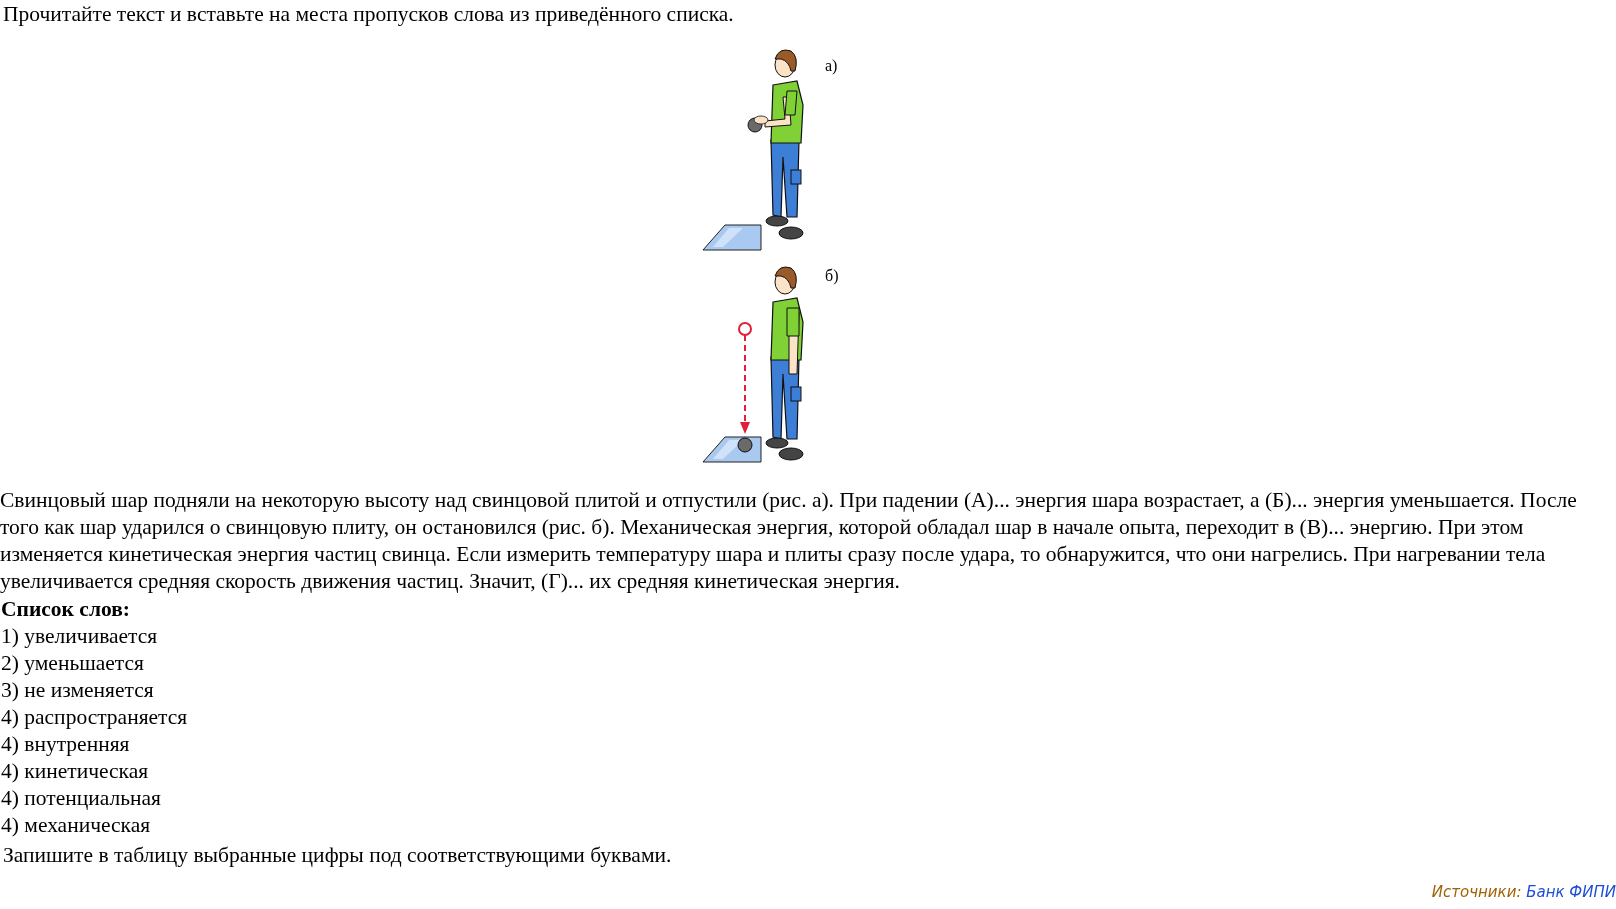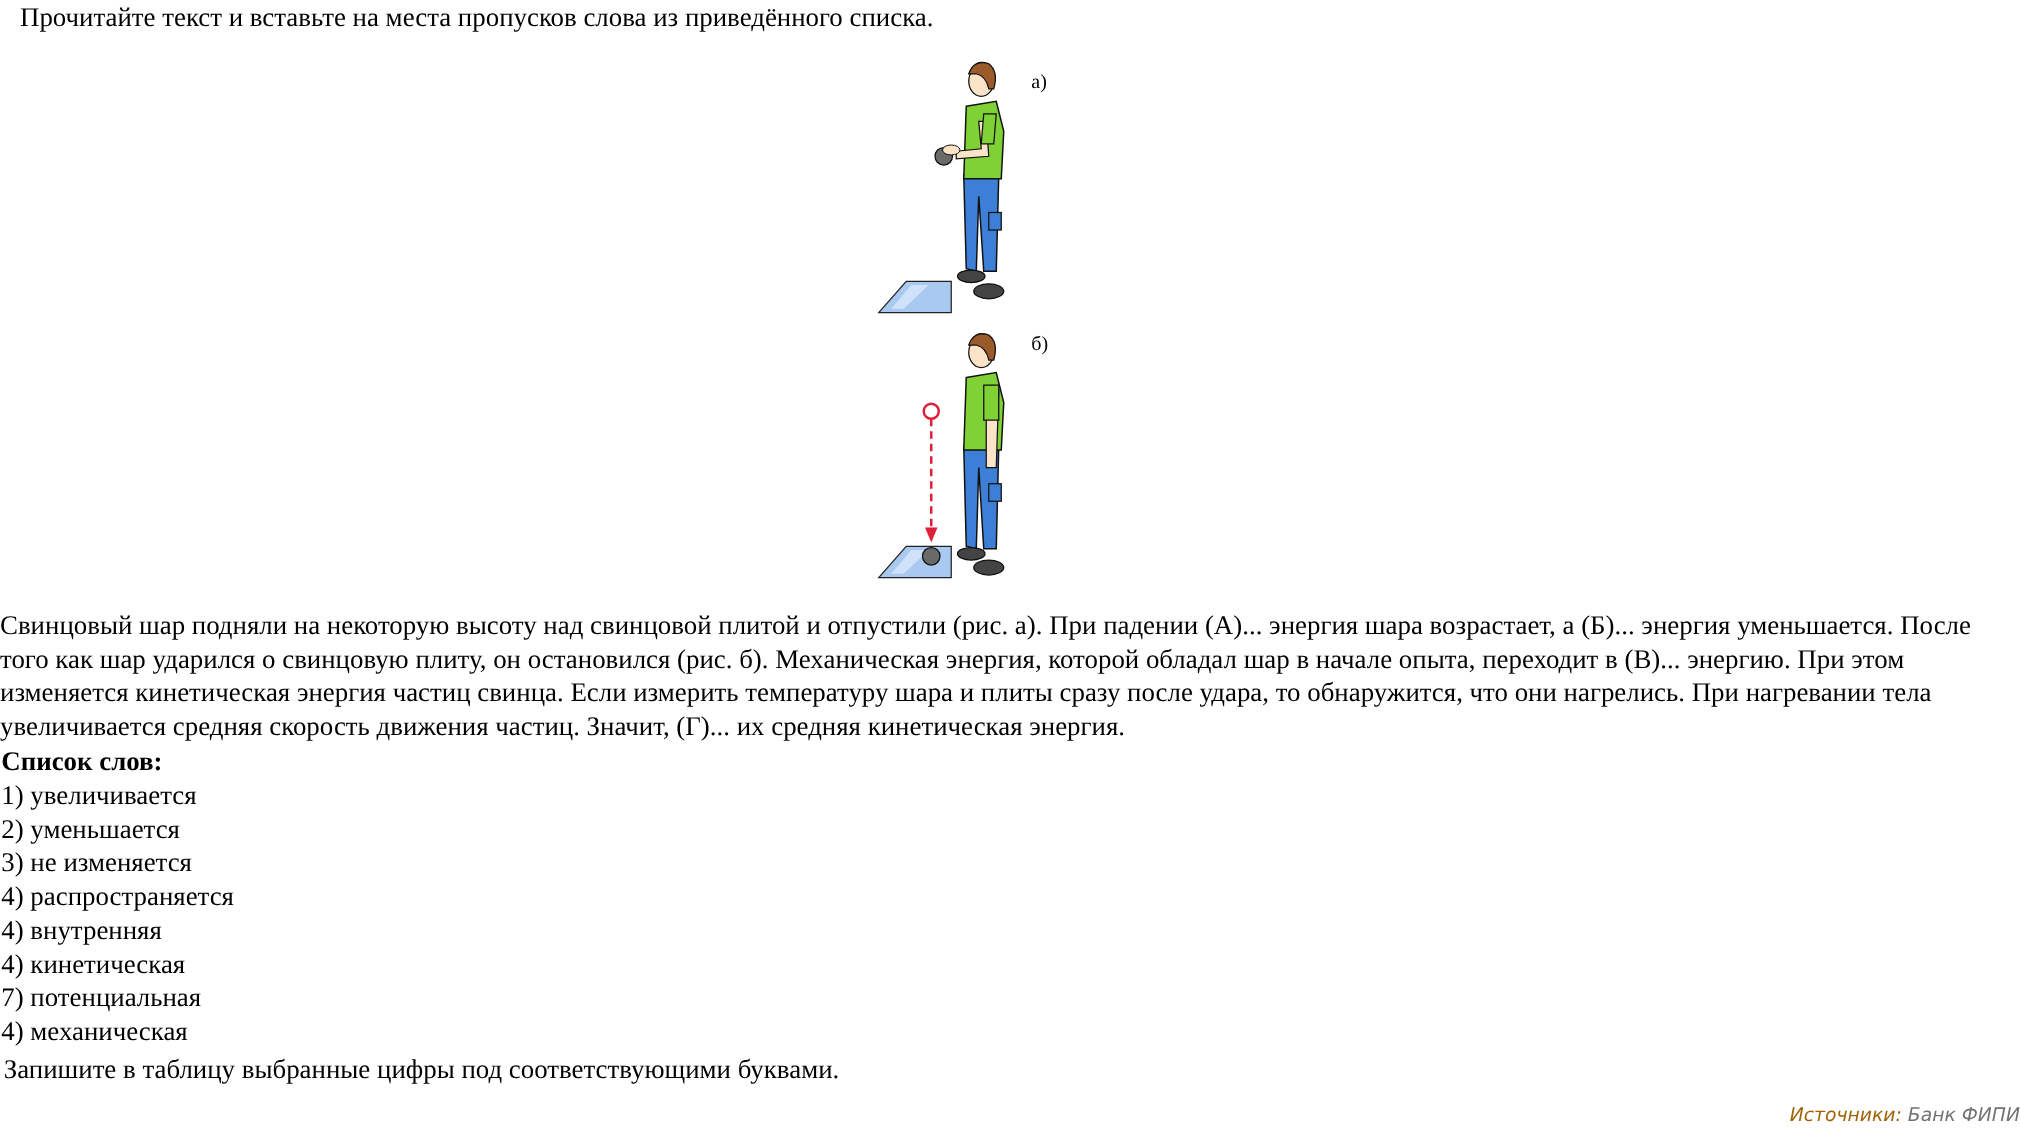--- a/index.html
+++ b/index.html
@@ -12,21 +12,21 @@
     height: 909px;
     position: relative;
     overflow: hidden;
     font-family: "Liberation Serif", "DejaVu Serif", serif;
     color: #000;
     font-size: 21.5px;
     line-height: 27px;
   }
   .intro {
     position: absolute;
-    left: 16px;
+    left: 3px;
     top: 1px;
     margin: 0;
   }
   .figure {
     position: absolute;
     left: 0;
     width: 1616px;
     display: flex;
     justify-content: center;
   }
@@ -79,21 +79,21 @@
     position: absolute;
     right: 0;
     top: 882px;
     font-family: "DejaVu Sans", "Liberation Sans", sans-serif;
     font-style: italic;
     font-size: 15px;
     line-height: 20px;
     white-space: nowrap;
   }
   .source-label { color: #a16207; }
-  .source-link { color: #737373; text-decoration: none; }
+  .source-link { color: #1d4ed8; text-decoration: none; }
 </style>
 </head>
 <body>
 
 <p class="intro">Прочитайте текст и вставьте на места пропусков слова из приведённого списка.</p>
 
 <div class="figure fig-a">
   <div class="figure-inner">
     <svg width="130" height="210" viewBox="0 0 130 210">
 
@@ -155,21 +155,21 @@
 <p class="passage">Свинцовый шар подняли на некоторую высоту над свинцовой плитой и отпустили (рис. а). При падении (А)... энергия шара возрастает, а (Б)... энергия уменьшается. После того как шар ударился о свинцовую плиту, он остановился (рис. б). Механическая энергия, которой обладал шар в начале опыта, переходит в (В)... энергию. При этом изменяется кинетическая энергия частиц свинца. Если измерить температуру шара и плиты сразу после удара, то обнаружится, что они нагрелись. При нагревании тела увеличивается средняя скорость движения частиц. Значит, (Г)... их средняя кинетическая энергия.</p>
 
 <ul class="word-list">
   <li class="word-list-title">Список слов:</li>
   <li>1) увеличивается</li>
   <li>2) уменьшается</li>
   <li>3) не изменяется</li>
   <li>4) распространяется</li>
   <li>4) внутренняя</li>
   <li>4) кинетическая</li>
-  <li>7) потенциальная</li>
+  <li>4) потенциальная</li>
   <li>4) механическая</li>
 </ul>
 
 <p class="instruction">Запишите в таблицу выбранные цифры под соответствующими буквами.</p>
 
 <div class="source">
   <span class="source-label">Источники:</span>
   <a class="source-link">Банк ФИПИ</a>
 </div>
 

